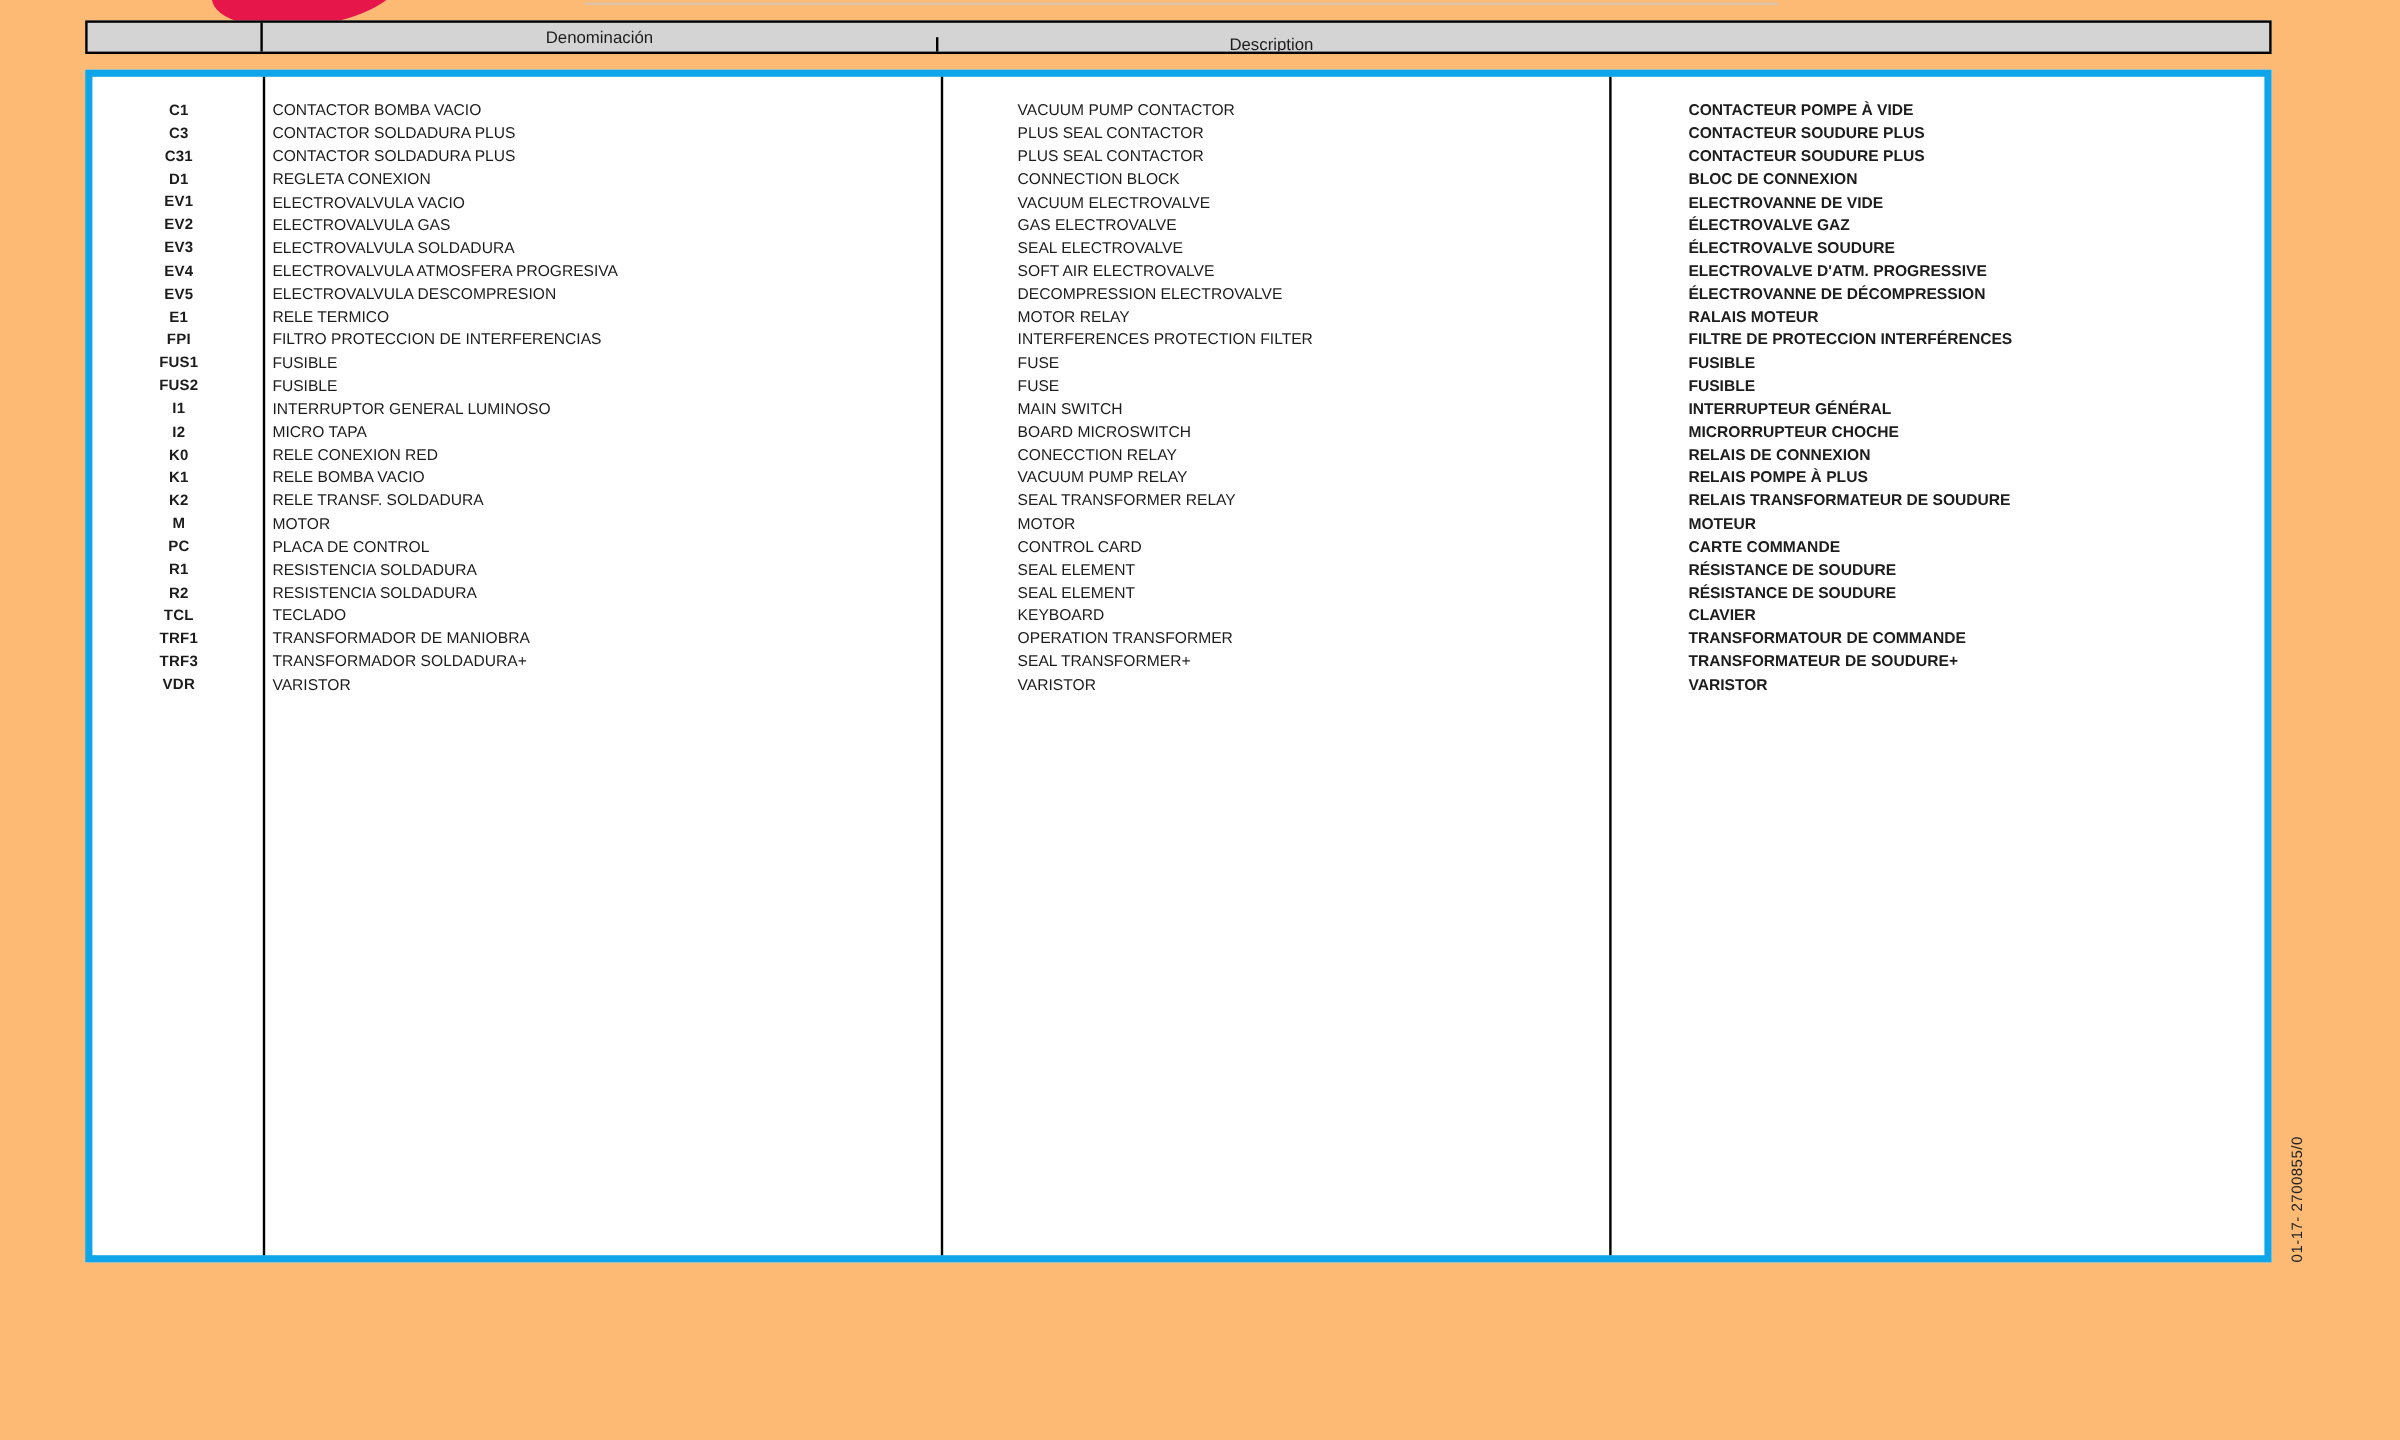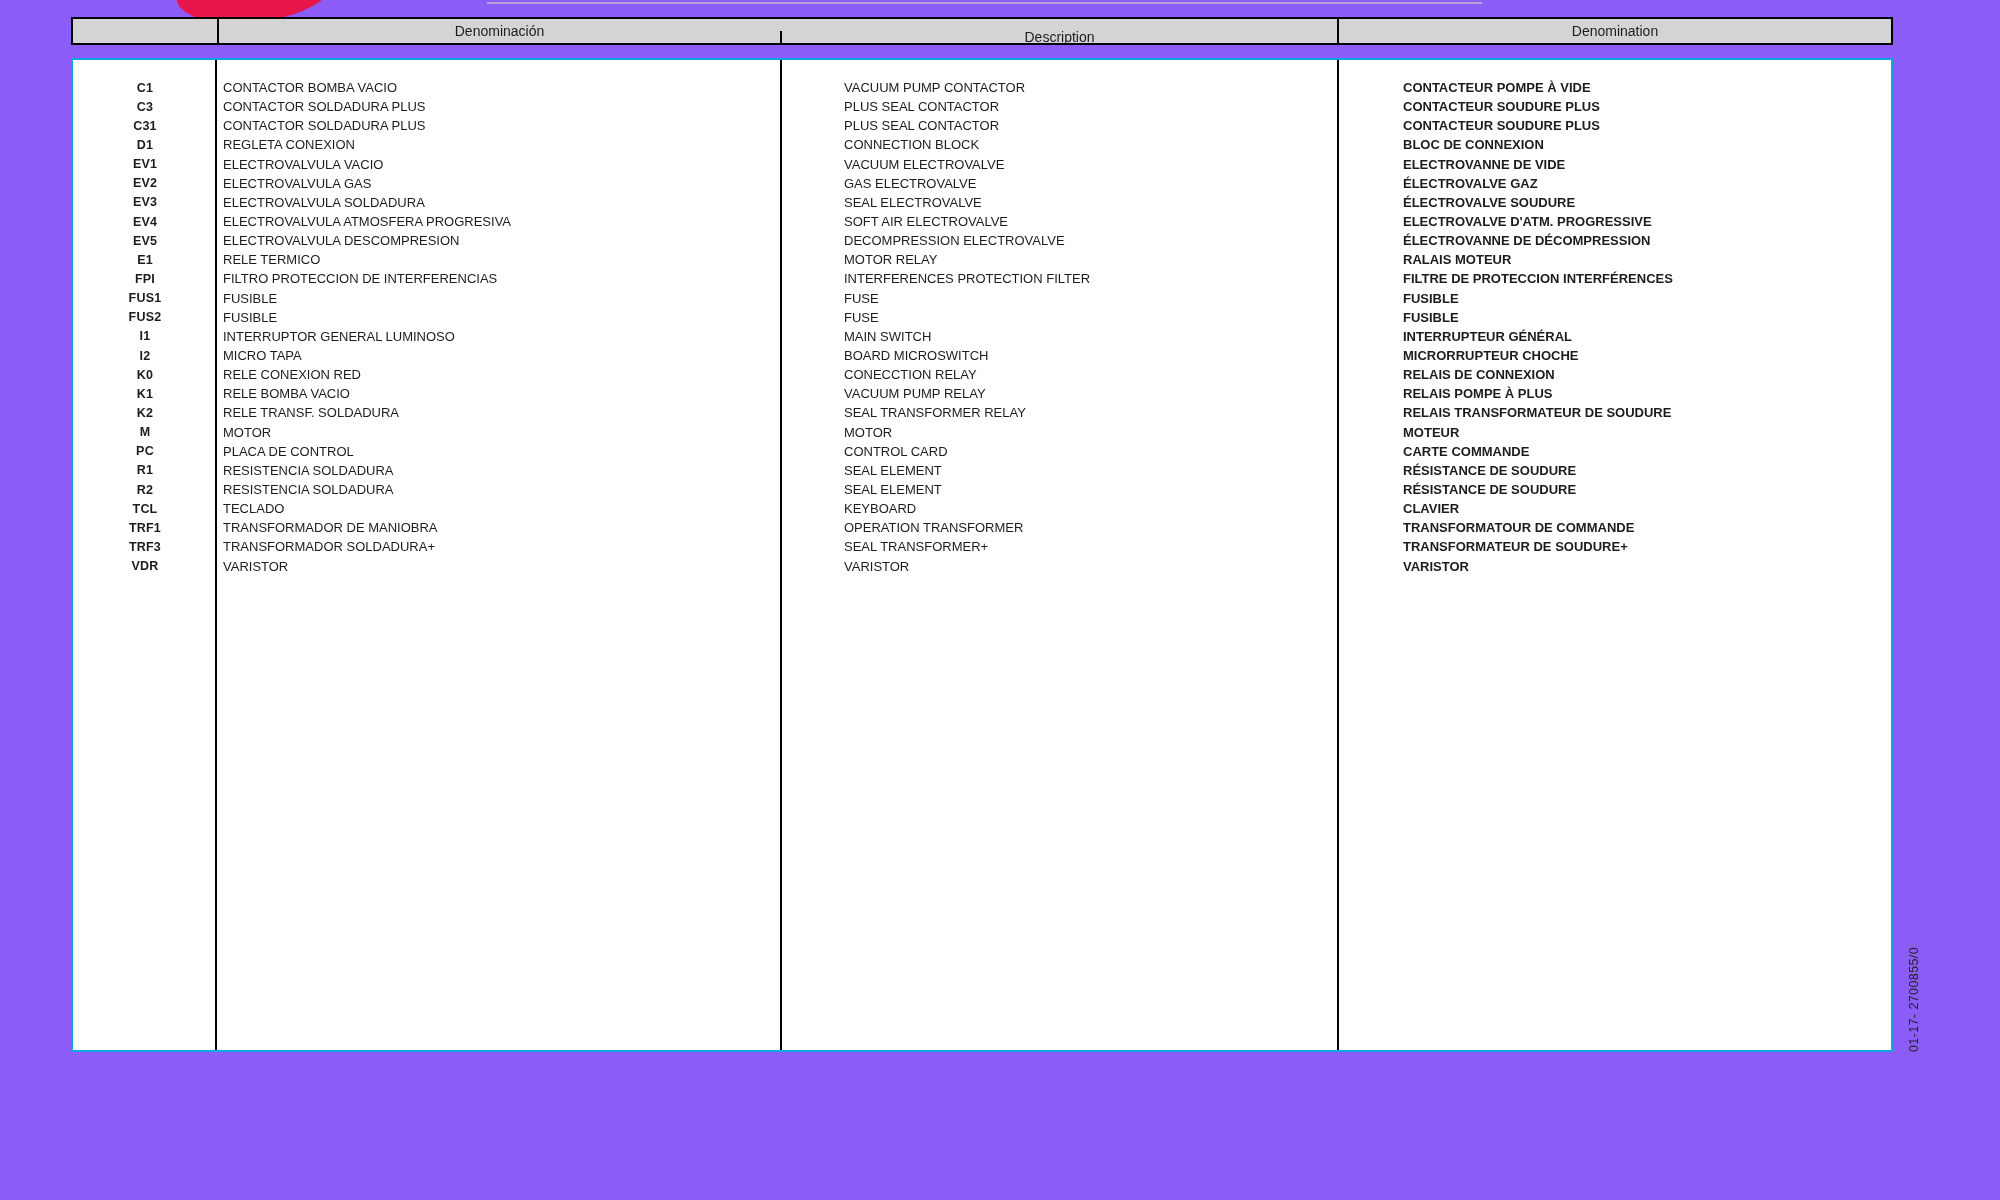--- a/index.html
+++ b/index.html
@@ -1,18 +1,18 @@
 <!DOCTYPE html>
 <html><head>
 <meta charset="utf-8">
 <style>
   html,body{margin:0;padding:0;}
   body{width:2000px;height:1200px;background:#ffffff;overflow:hidden;}
   .page{
-    position:relative;width:2000px;height:1200px;background:#8b5cf6;
+    position:relative;width:2000px;height:1200px;background:#fdba74;
     font-family:"Liberation Sans","DejaVu Sans",sans-serif;color:#1c1c1c;
   }
   
   .logo{
     position:absolute;left:176px;top:-42px;width:158px;height:64px;
     border-radius:50%;transform:rotate(-7deg);background:#e6164a;
   }
   .top-artifact{
     position:absolute;left:487px;top:2px;width:995px;height:2px;
     background:#c9c9c9;opacity:.65;
@@ -28,21 +28,21 @@
     white-space:nowrap;overflow:hidden;
   }
   .th.w0{border-left:none;}
   .w0{width:144px;}
   .w1{width:563px;}
   .w2{width:557px;margin-top:12px;}
   .w3{flex:1;}
   
   .tbody{
     position:absolute;left:71px;top:58px;width:1822px;height:994px;
-    border:2px solid #0ea5e9;box-sizing:border-box;background:#fff;
+    border:6px solid #0ea5e9;box-sizing:border-box;background:#fff;
   }
   .vline{position:absolute;top:0;bottom:0;width:2px;background:#000;}
   .v1{left:142px;}
   .v2{left:707px;}
   .v3{left:1264px;}
   .rows{position:absolute;left:0;top:18px;right:0;}
   .row{display:flex;height:19.15px;align-items:center;}
   .cell{box-sizing:border-box;white-space:nowrap;overflow:hidden;font-size:13px;}
   .cell.code{width:144px;text-align:center;font-weight:bold;font-size:12.5px;letter-spacing:.2px;}
   .cell.es{width:620px;padding-left:6px;}
@@ -61,21 +61,20 @@
 
 <div class="page">
 
   <div class="logo" style="background: rgb(230, 22, 74);"></div>
   <div class="top-artifact"></div>
 
   <div class="thead" style="background: rgb(212, 212, 212);">
     <div class="th w0"></div>
     <div class="th w1">Denominación</div>
     <div class="th w2">Description</div>
-    <div class="th w3">Denomination</div>
   </div>
 
   <div class="tbody">
     <div class="vline v1"></div>
     <div class="vline v2"></div>
     <div class="vline v3"></div>
     <div class="rows" id="rows">
   <div class="row">
     <div class="cell code">C1</div>
     <div class="cell es">CONTACTOR BOMBA VACIO</div>

